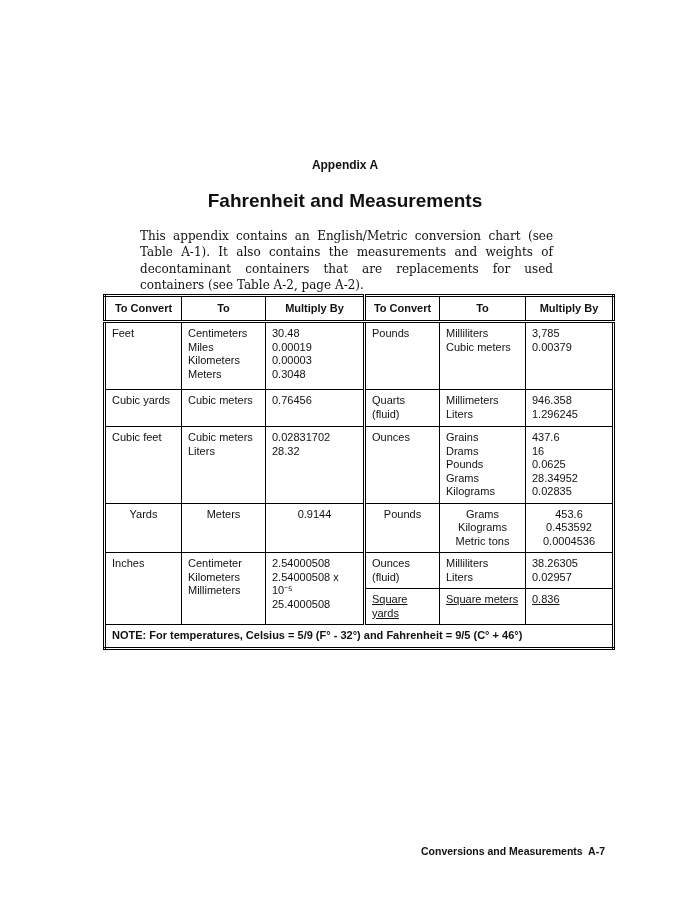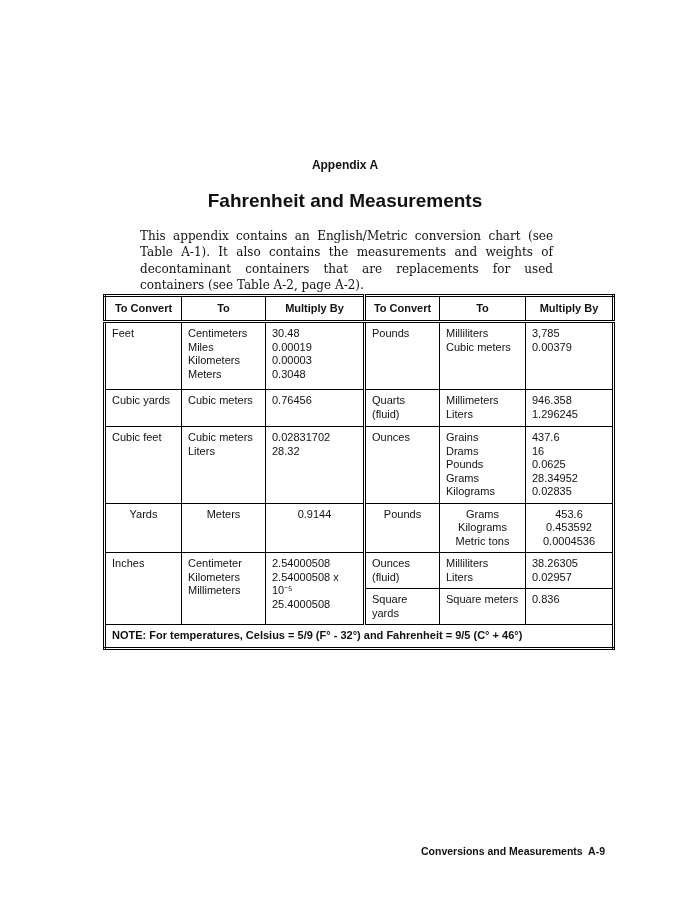--- a/index.html
+++ b/index.html
@@ -69,21 +69,21 @@
   table.conv-table td {
     border: 1px solid #000;
     padding: 4px 6px;
     vertical-align: top;
     white-space: pre-line;
   }
   table.conv-table .split { border-left: 3px double #000; }
   tr.row-feet td    { height: 58px; }
   tr.row-cubicyd td { height: 28px; }
   tr.row-yards td   { height: 40px; text-align: center; }
-  tr.row-inches-b td{ height: 14px; }
+  tr.row-inches-b td{ height: 14px; text-decoration: underline; }
   td.note-cell {
     font-weight: bold;
     padding: 5px 8px;
     white-space: normal;
   }
   .page-footer {
     position: absolute;
     top: 845px;
     right: 85px;
     font-family: "Liberation Sans", sans-serif;
@@ -200,15 +200,15 @@
         <td class="split">Square yards</td>
         <td>Square meters</td>
         <td>0.836</td>
       </tr>
       <tr class="row-note">
         <td class="note-cell" colspan="6">NOTE: For temperatures, Celsius = 5/9 (F° - 32°) and Fahrenheit = 9/5 (C° + 46°)</td>
       </tr>
     </tbody>
   </table>
 
-  <div class="page-footer">Conversions and Measurements  A-9</div>
+  <div class="page-footer">Conversions and Measurements  A-7</div>
 
 </div>
 
 </body></html>

